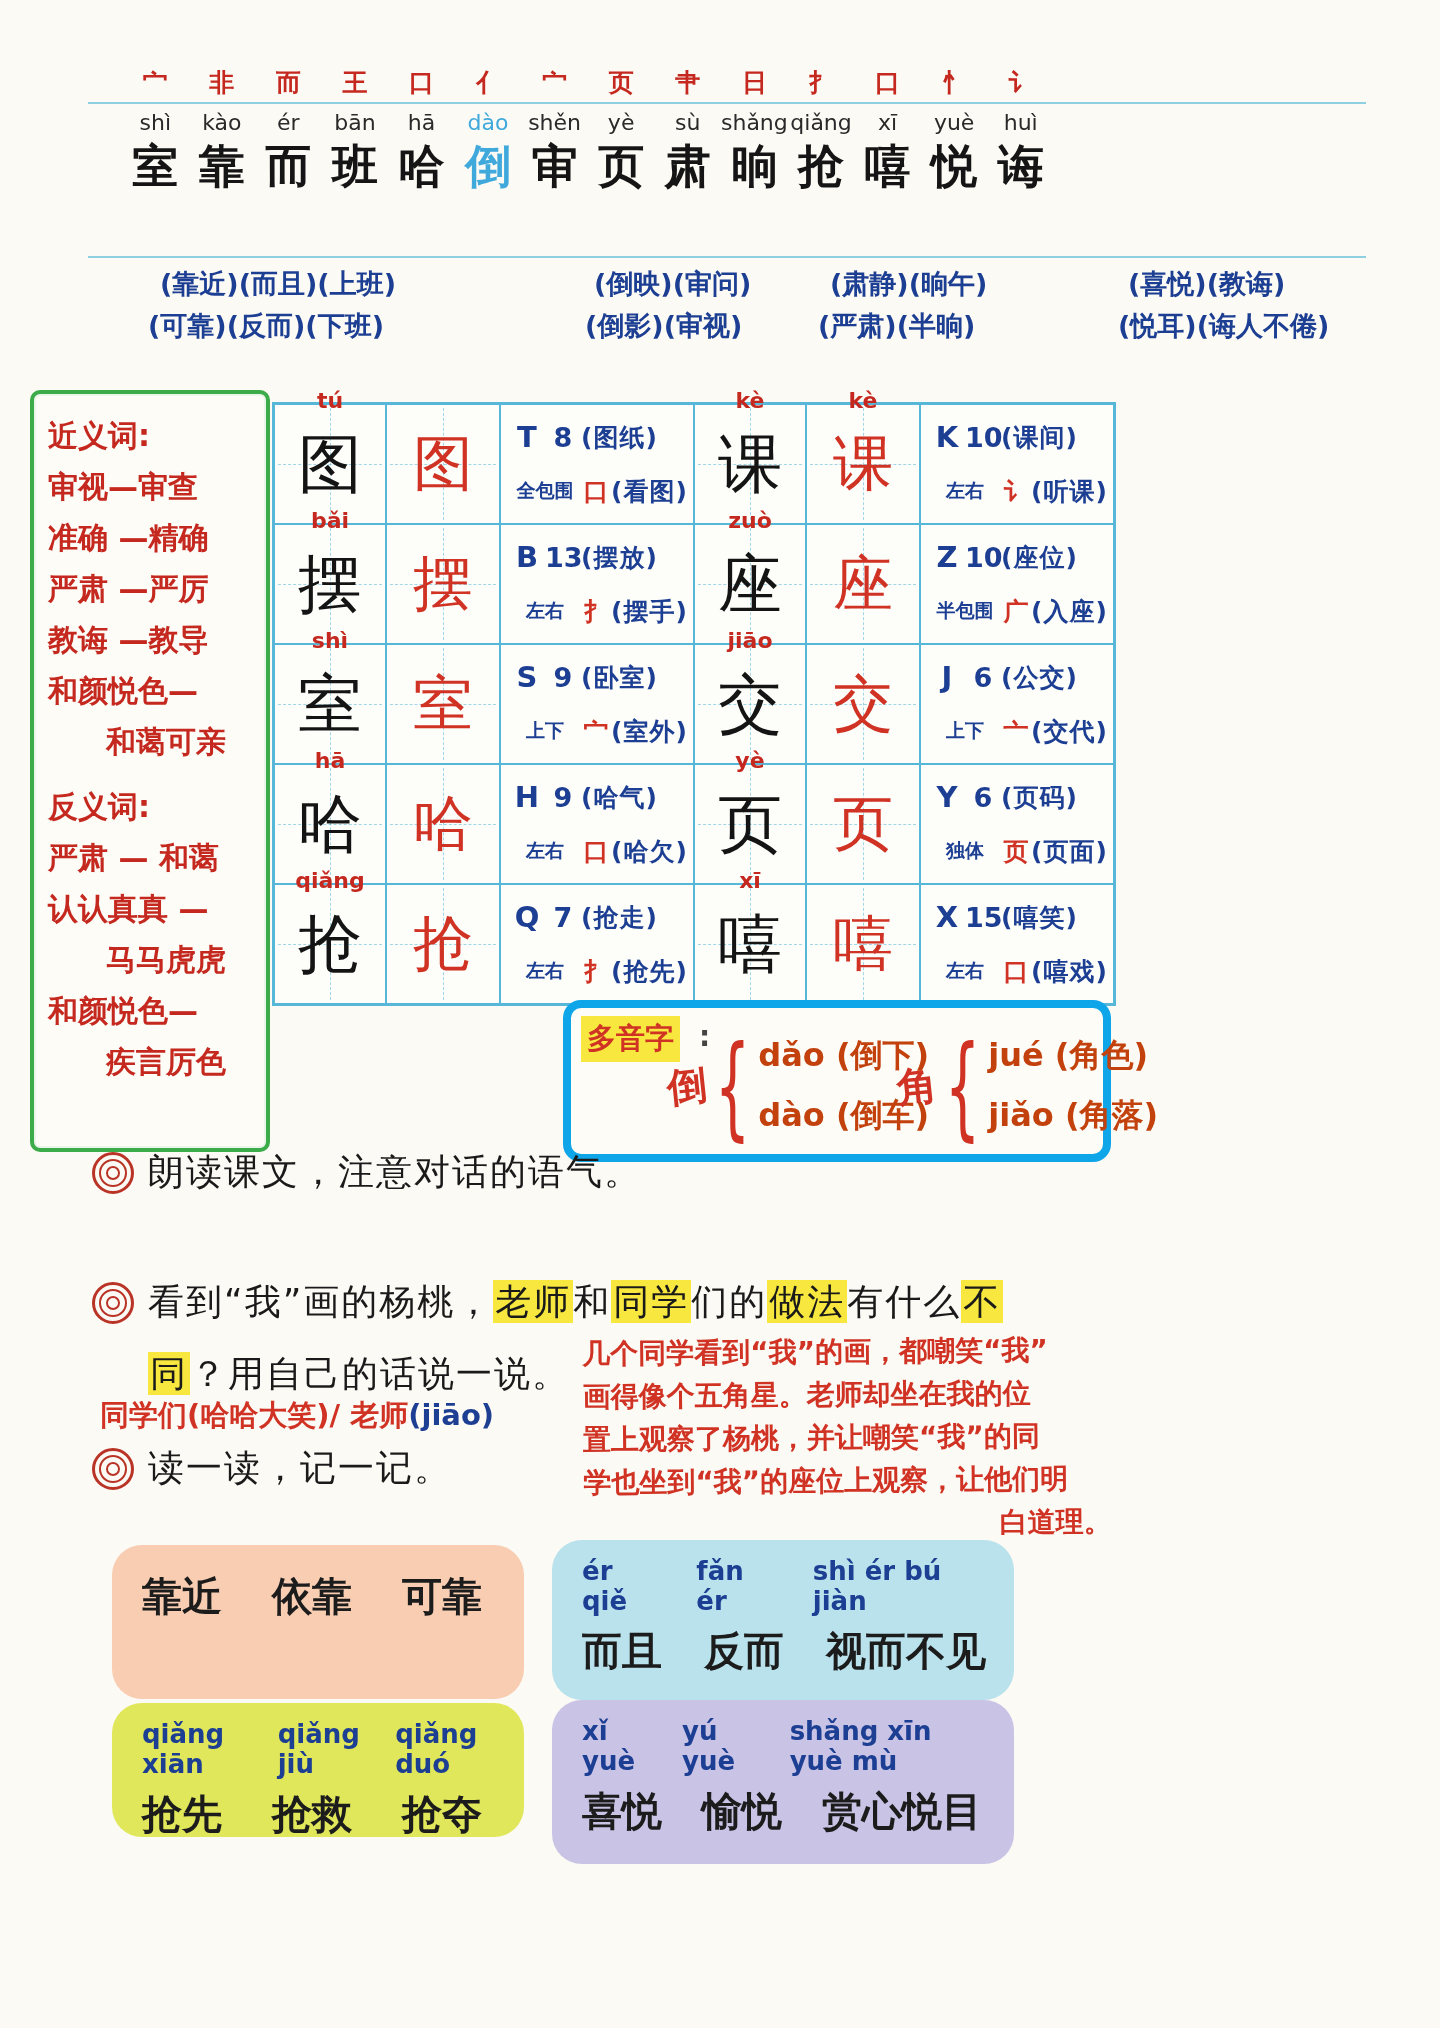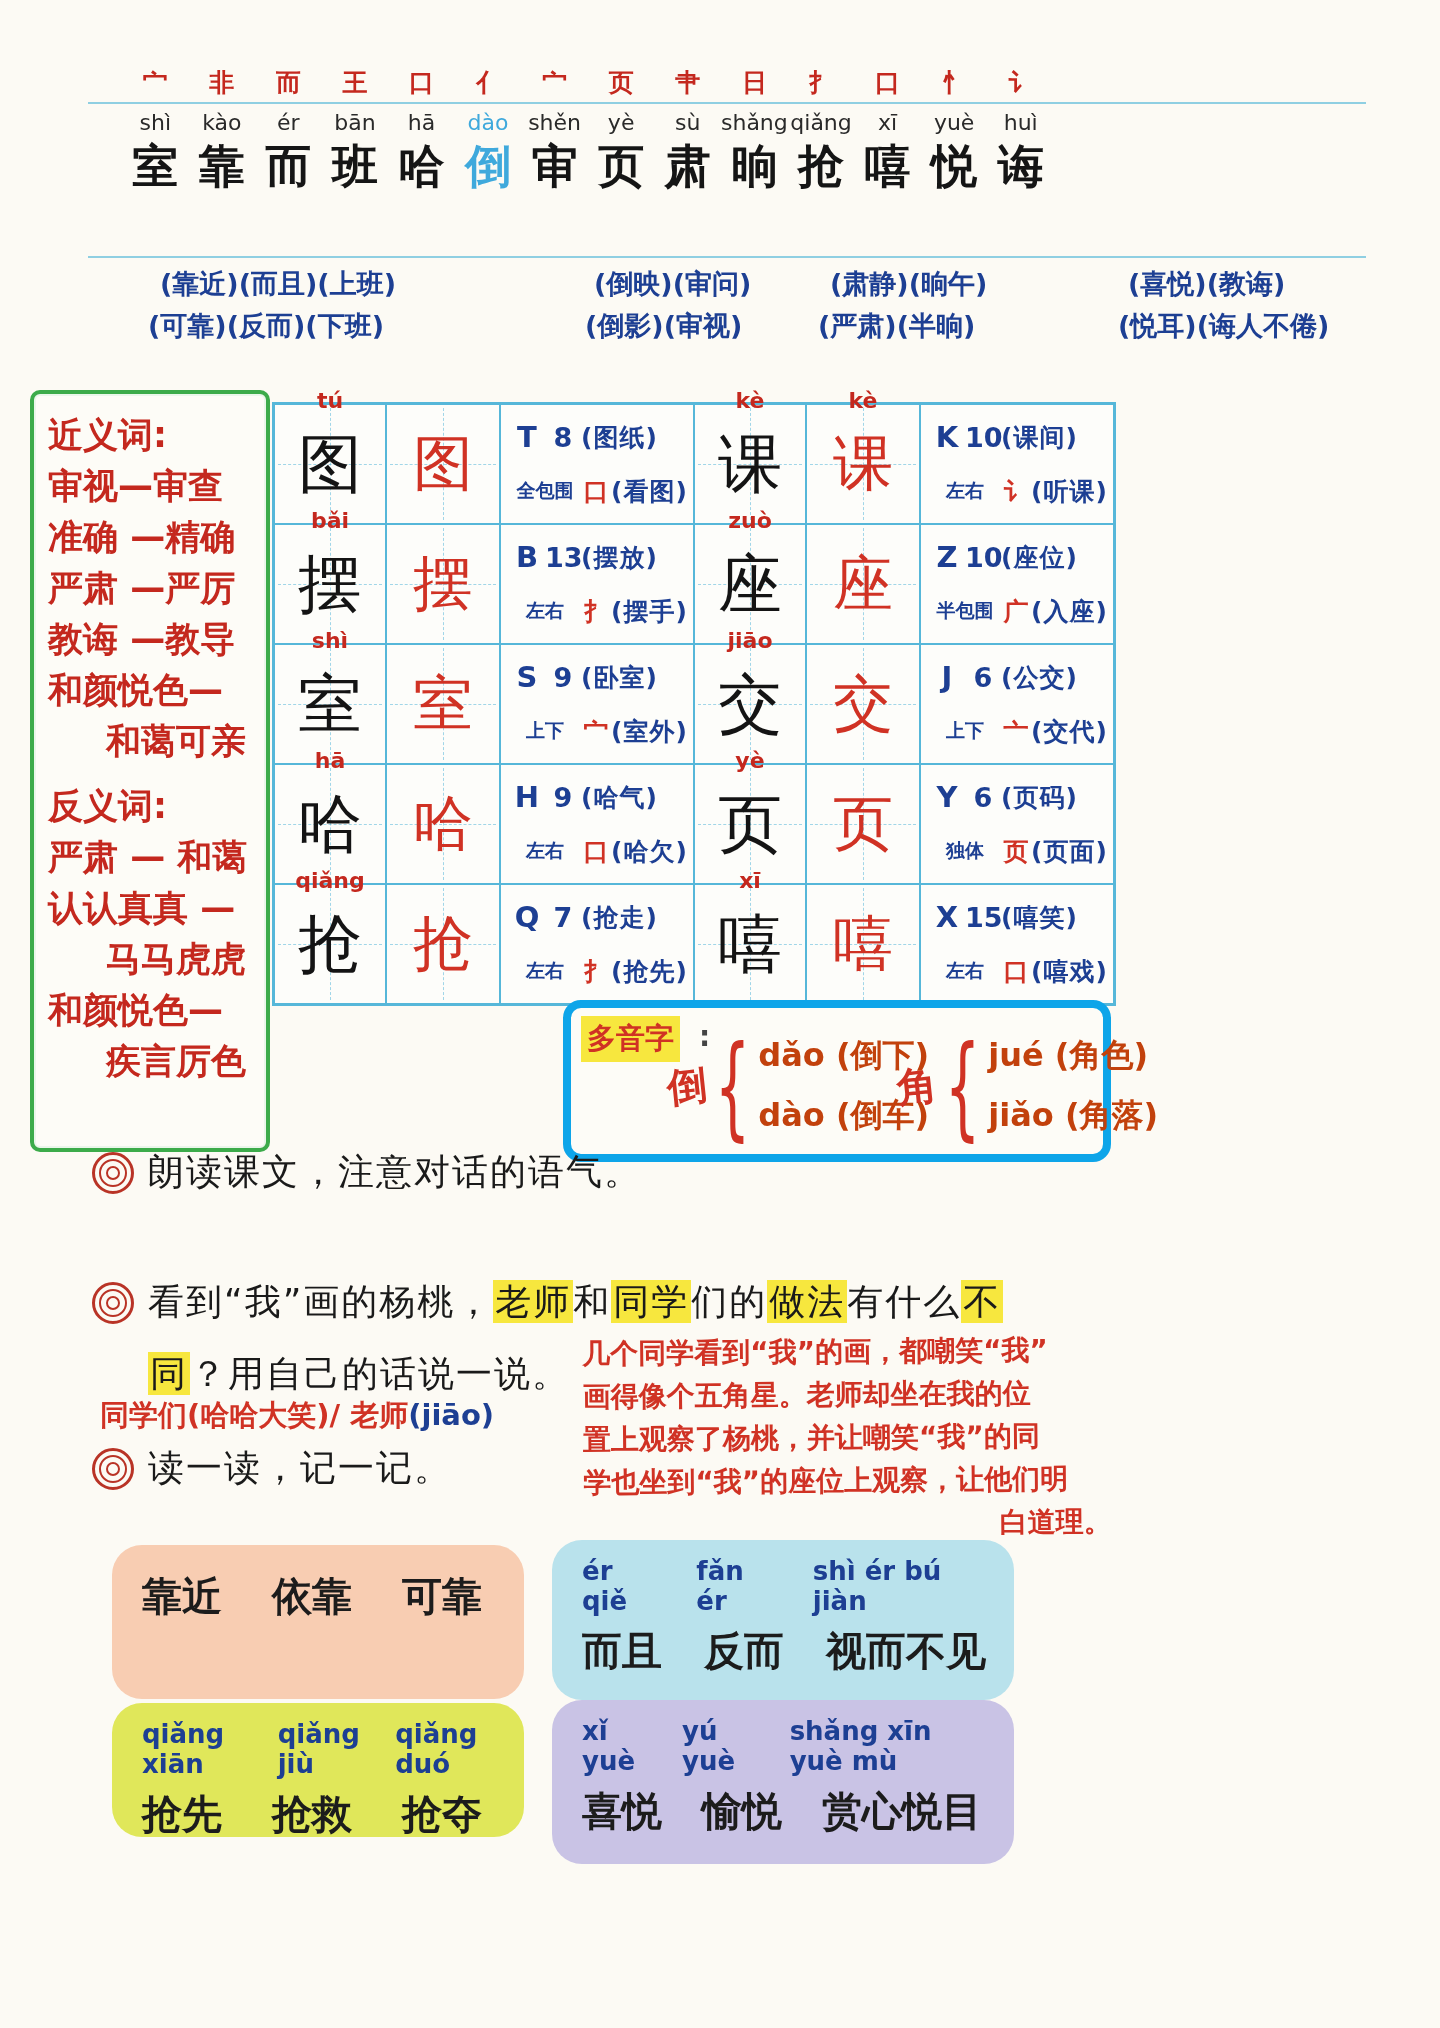--- a/index.html
+++ b/index.html
@@ -11,21 +11,21 @@
             grid-template-columns:repeat(14,1fr);text-align:center;}
   .radical{color:#c4281e;font-size:25px;font-weight:bold;line-height:30px;}
   .pin{color:#2a2a2a;font-size:22px;line-height:30px;}
   .bigchar{color:#151515;font-size:46px;font-weight:600;line-height:56px;}
   .accent{color:#3fa9dc !important;}
   .pair{position:absolute;color:#1d3f93;font-weight:bold;font-size:27px;white-space:nowrap;}
   
   .sidebar{position:absolute;left:30px;top:390px;width:240px;height:762px;
            border:4px solid #3cab4a;border-radius:10px;box-shadow:0 0 0 2px #eaf6ea inset;
            padding:16px 10px 0 14px;box-sizing:border-box;background:#fdfcf7;}
-  .sidebar .ln{color:#c4281e;font-weight:bold;font-size:35px;line-height:51px;white-space:nowrap;}
+  .sidebar .ln{color:#c4281e;font-weight:bold;font-size:30px;line-height:51px;white-space:nowrap;}
   .sidebar .indent{padding-left:58px;}
   .sidebar .gap{margin-top:14px;}
   
   .ctable{position:absolute;left:272px;top:402px;display:flex;border:2px solid #56b7d9;background:#fdfdfa;}
   .half{display:flex;flex-direction:column;}
   .trow{display:grid;grid-template-columns:112px 114px 194px;height:120px;}
   .cell{border:1px solid #56b7d9;position:relative;box-sizing:border-box;}
   .char-cell{display:flex;align-items:center;justify-content:center;}
   .char-cell::before{content:"";position:absolute;left:50%;top:3px;bottom:3px;
                      border-left:1px dashed rgba(86,183,217,.55);}

